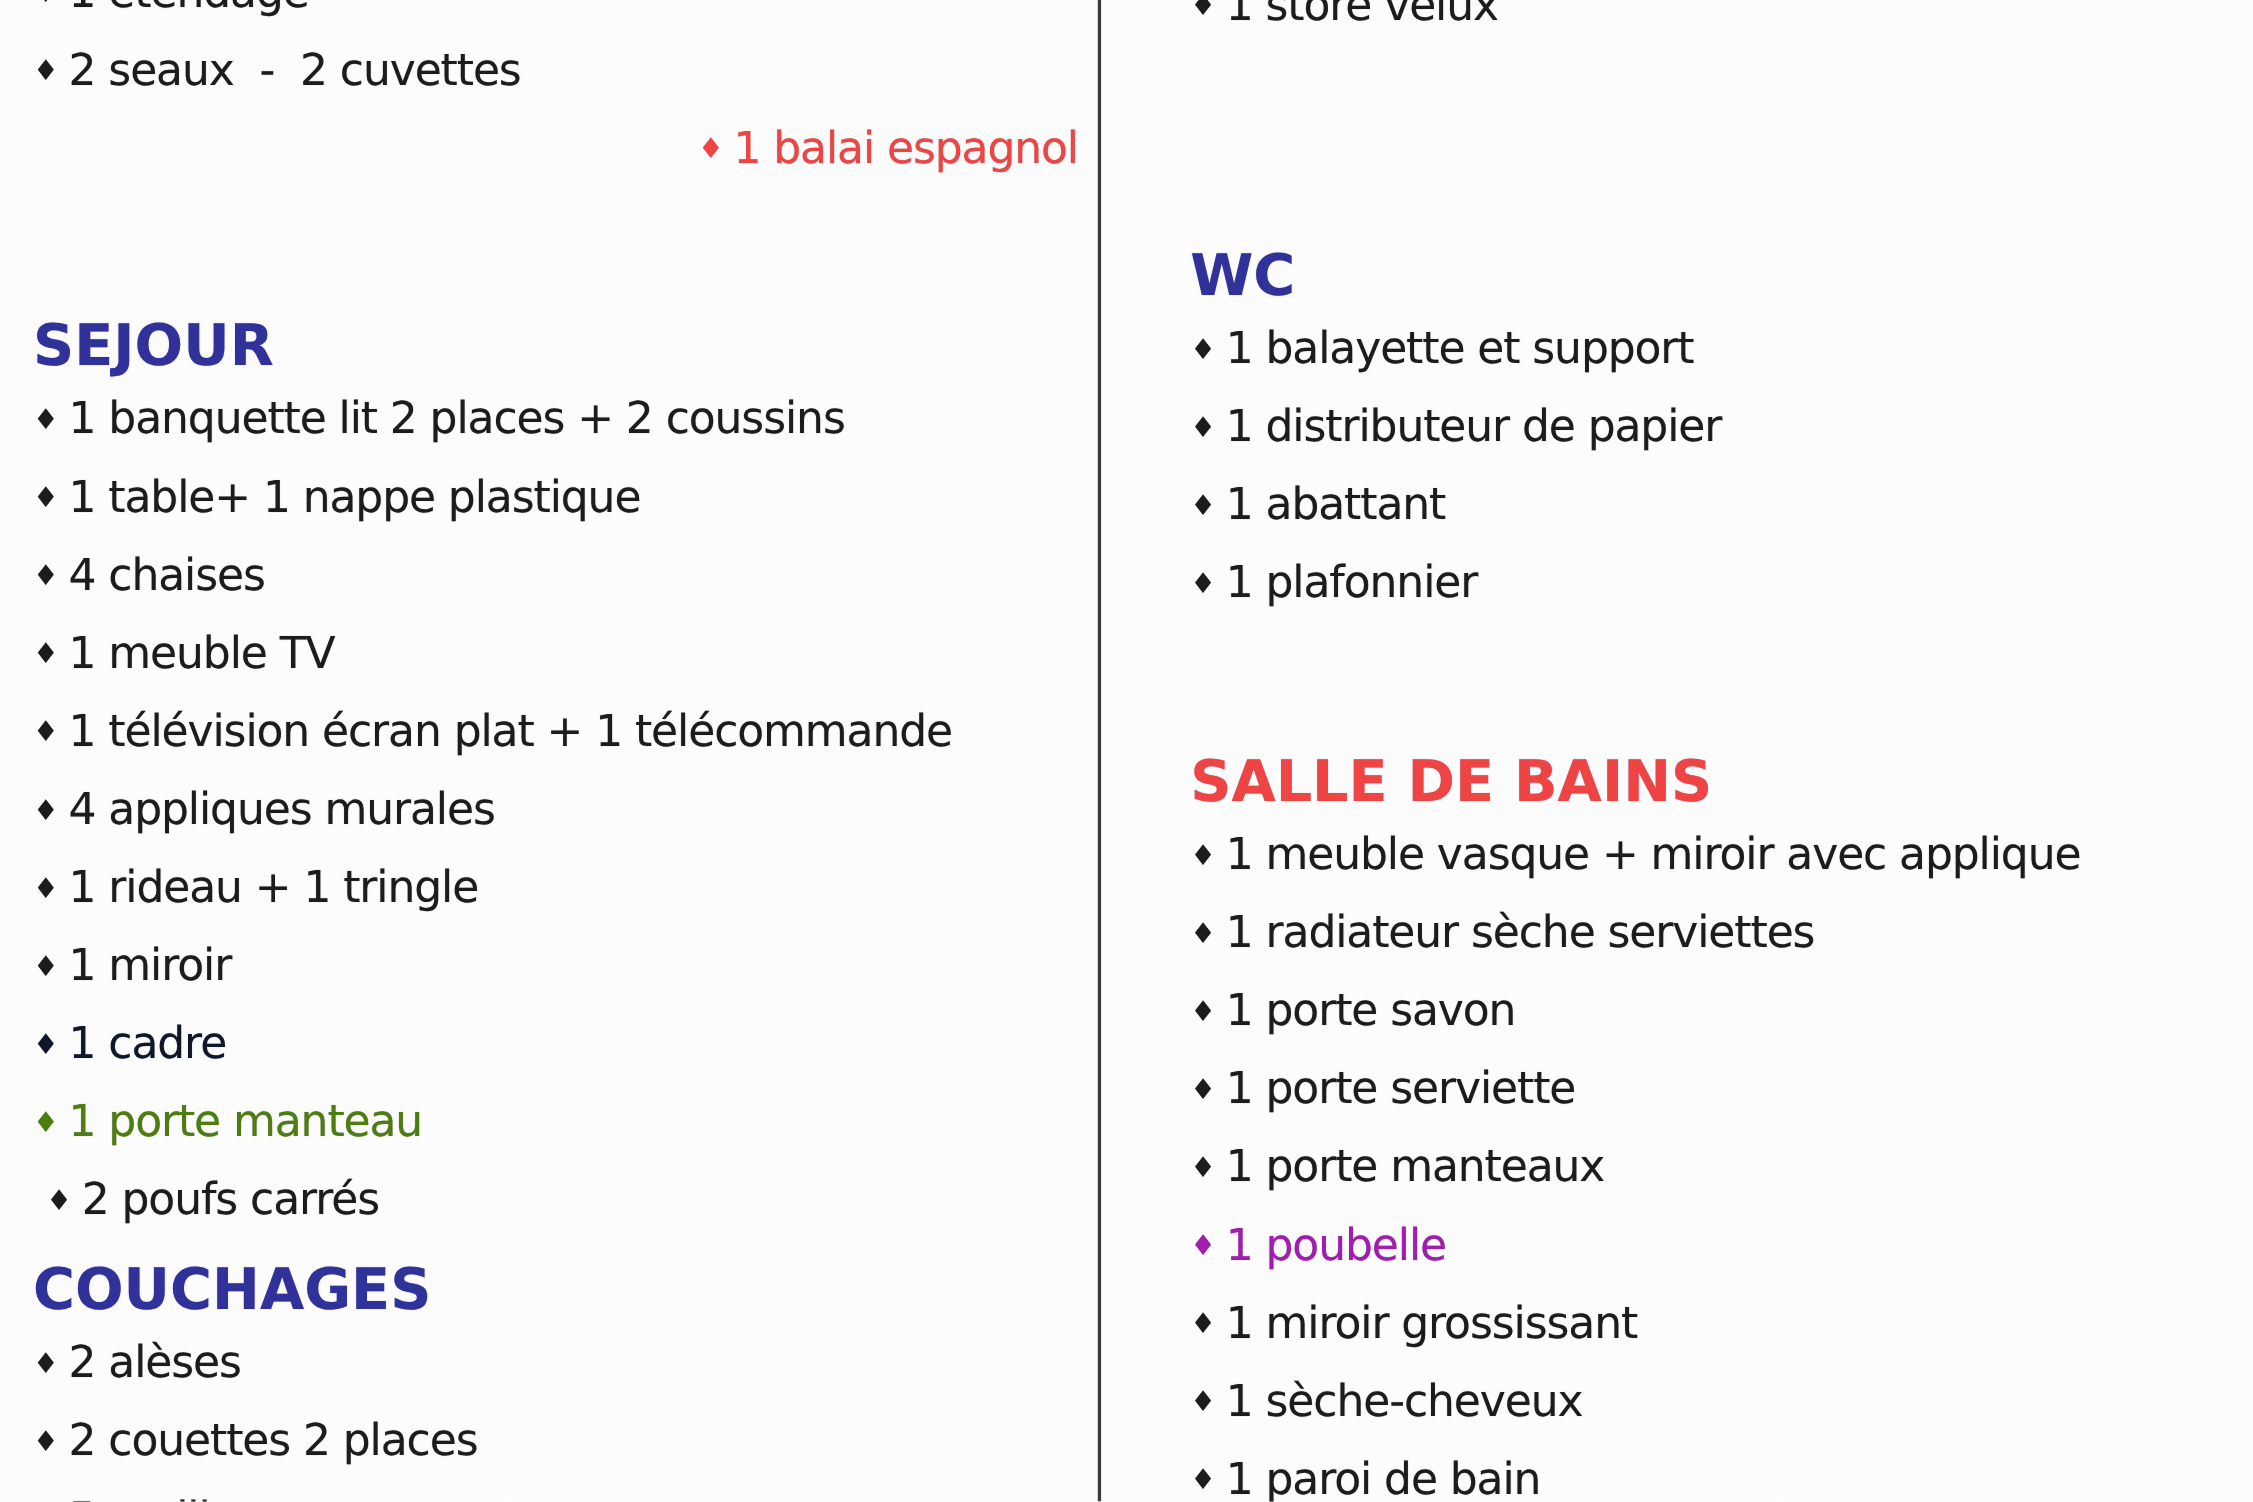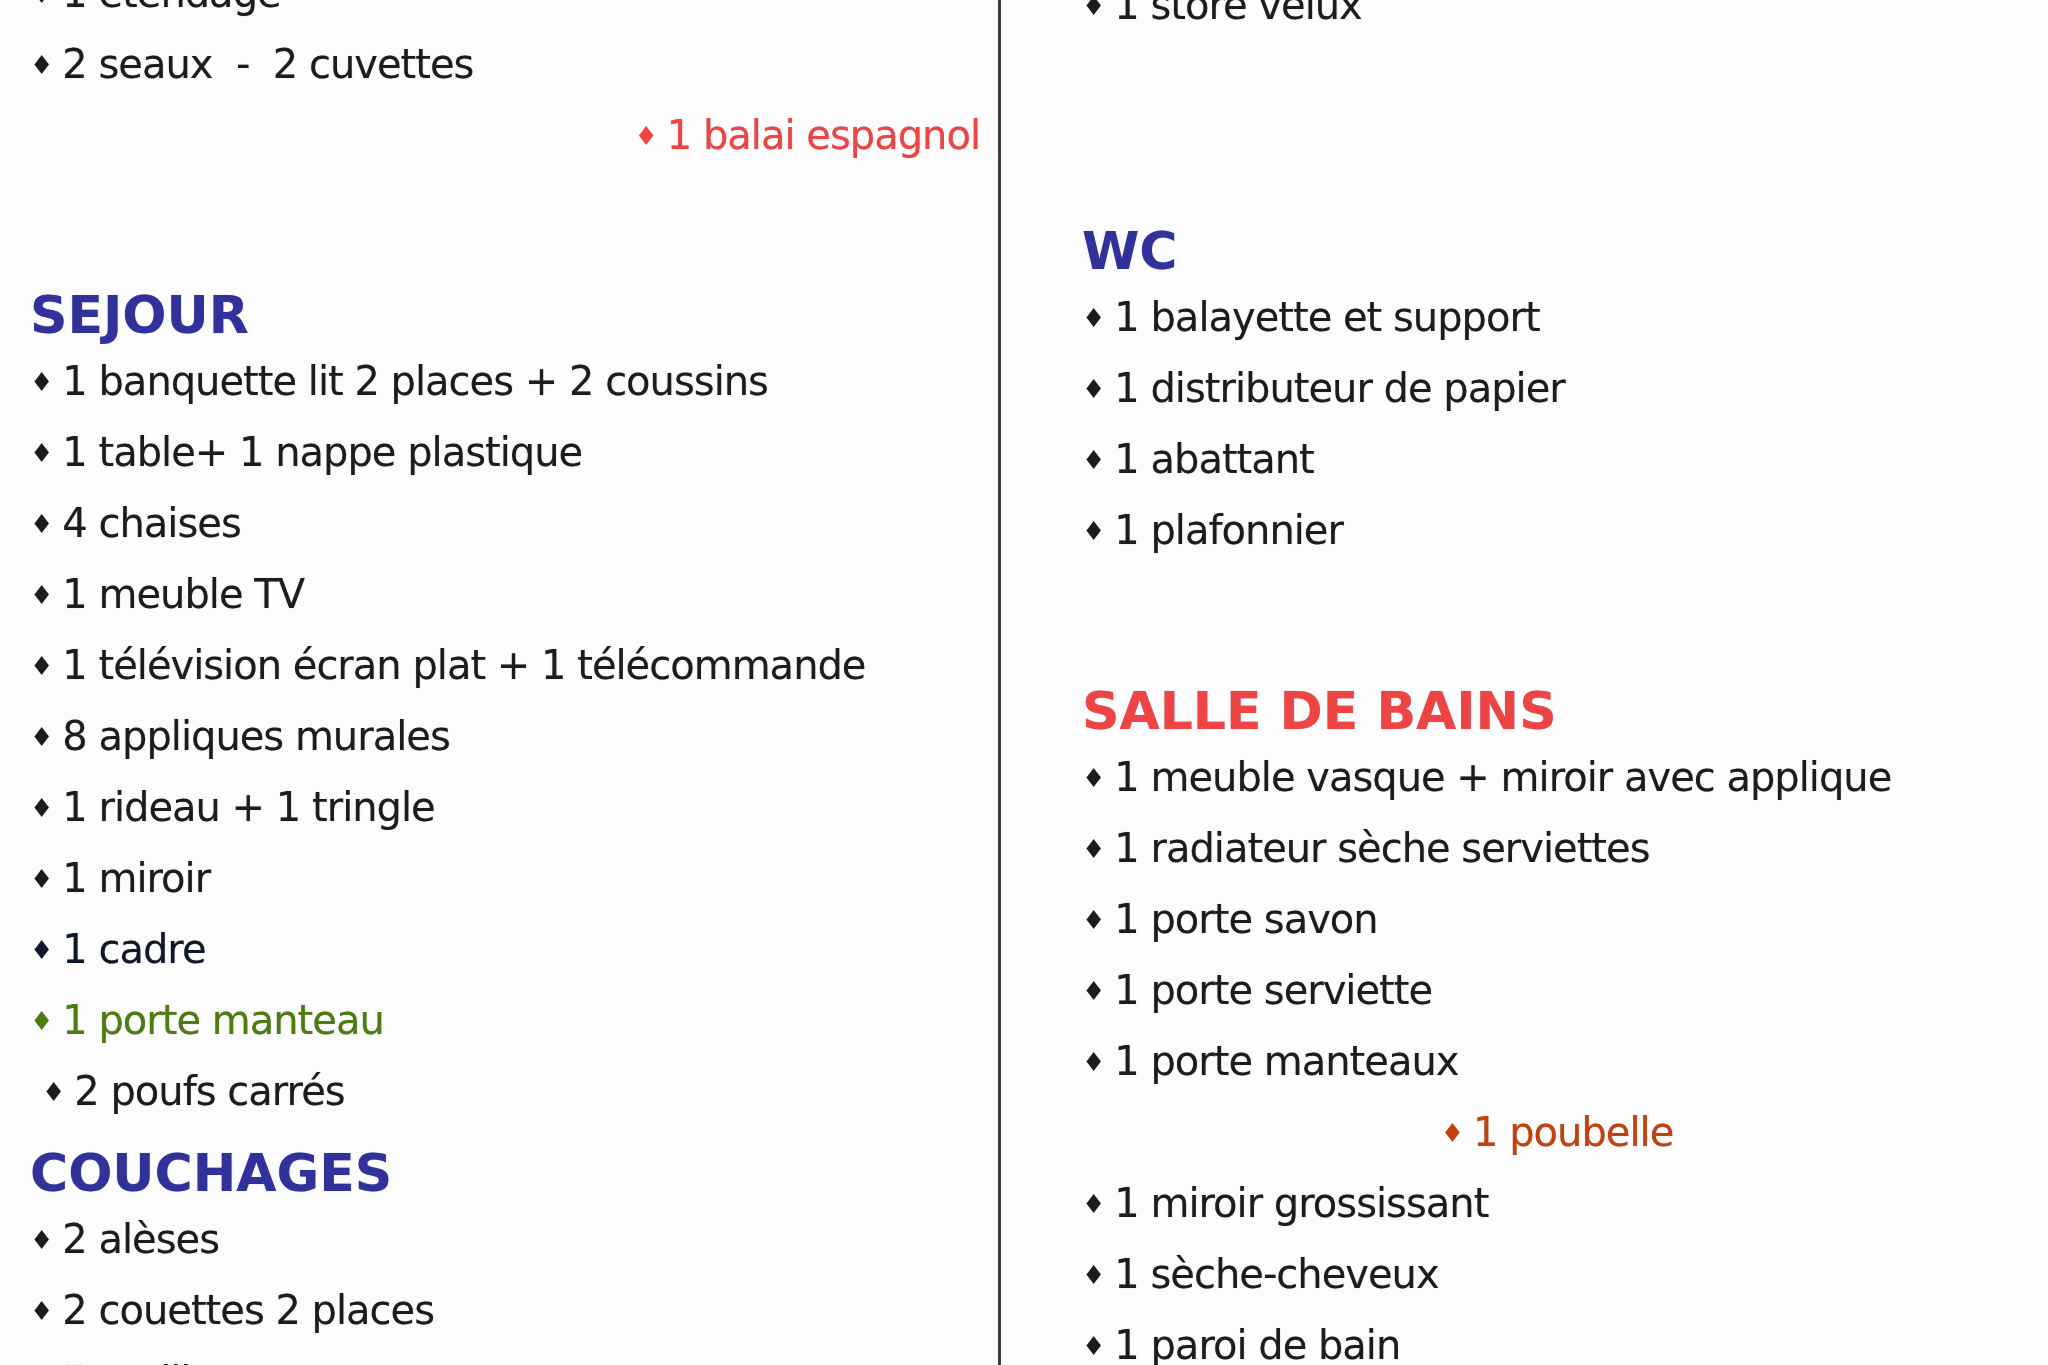--- a/index.html
+++ b/index.html
@@ -76,21 +76,21 @@
       </div>
 
     <div class="section" id="sec-sejour">
       <h2 class="section-title" style="color: rgb(49, 49, 154);">SEJOUR</h2>
       <div>
           <div class="item" style="color: rgb(28, 28, 28);"><span class="bullet">♦</span><span class="label">1 banquette lit 2 places + 2 coussins</span></div>
           <div class="item" style="color: rgb(28, 28, 28);"><span class="bullet">♦</span><span class="label">1 table+ 1 nappe plastique</span></div>
           <div class="item" style="color: rgb(28, 28, 28);"><span class="bullet">♦</span><span class="label">4 chaises</span></div>
           <div class="item" style="color: rgb(28, 28, 28);"><span class="bullet">♦</span><span class="label">1 meuble TV</span></div>
           <div class="item" style="color: rgb(28, 28, 28);"><span class="bullet">♦</span><span class="label">1 télévision écran plat + 1 télécommande</span></div>
-          <div class="item" style="color: rgb(28, 28, 28);"><span class="bullet">♦</span><span class="label">8 appliques murales</span></div>
+          <div class="item" style="color: rgb(28, 28, 28);"><span class="bullet">♦</span><span class="label">4 appliques murales</span></div>
           <div class="item" style="color: rgb(28, 28, 28);"><span class="bullet">♦</span><span class="label">1 rideau + 1 tringle</span></div>
           <div class="item" style="color: rgb(28, 28, 28);"><span class="bullet">♦</span><span class="label">1 miroir</span></div>
           <div class="item" style="color: #0f172a;"><span class="bullet">♦</span><span class="label">1 cadre</span></div>
           <div class="item" style="color: #4d7c0f;"><span class="bullet">♦</span><span class="label">1 porte manteau</span></div>
           <div class="item" style="color: rgb(28, 28, 28); margin-left: 12px;"><span class="bullet">♦</span><span class="label">2 poufs carrés</span></div>
         </div>
     </div>
 
     <div class="section" id="sec-couchages">
       <h2 class="section-title" style="color: rgb(49, 49, 154);">COUCHAGES</h2>
@@ -120,21 +120,21 @@
     </div>
 
     <div class="section" id="sec-sdb">
       <h2 class="section-title" style="color: #ef4444;">SALLE DE BAINS</h2>
       <div>
           <div class="item" style="color: rgb(28, 28, 28);"><span class="bullet">♦</span><span class="label">1 meuble vasque + miroir avec applique</span></div>
           <div class="item" style="color: rgb(28, 28, 28);"><span class="bullet">♦</span><span class="label">1 radiateur sèche serviettes</span></div>
           <div class="item" style="color: rgb(28, 28, 28);"><span class="bullet">♦</span><span class="label">1 porte savon</span></div>
           <div class="item" style="color: rgb(28, 28, 28);"><span class="bullet">♦</span><span class="label">1 porte serviette</span></div>
           <div class="item" style="color: rgb(28, 28, 28);"><span class="bullet">♦</span><span class="label">1 porte manteaux</span></div>
-          <div class="item" style="color: #c2410c; text-align: center;"><span class="bullet">♦</span><span class="label">1 poubelle</span></div>
+          <div class="item" style="color: #a21caf;"><span class="bullet">♦</span><span class="label">1 poubelle</span></div>
           <div class="item" style="color: rgb(28, 28, 28);"><span class="bullet">♦</span><span class="label">1 miroir grossissant</span></div>
           <div class="item" style="color: rgb(28, 28, 28);"><span class="bullet">♦</span><span class="label">1 sèche-cheveux</span></div>
           <div class="item" style="color: rgb(28, 28, 28);"><span class="bullet">♦</span><span class="label">1 paroi de bain</span></div>
         </div>
     </div>
 
   </div>
 
 </div>
 

